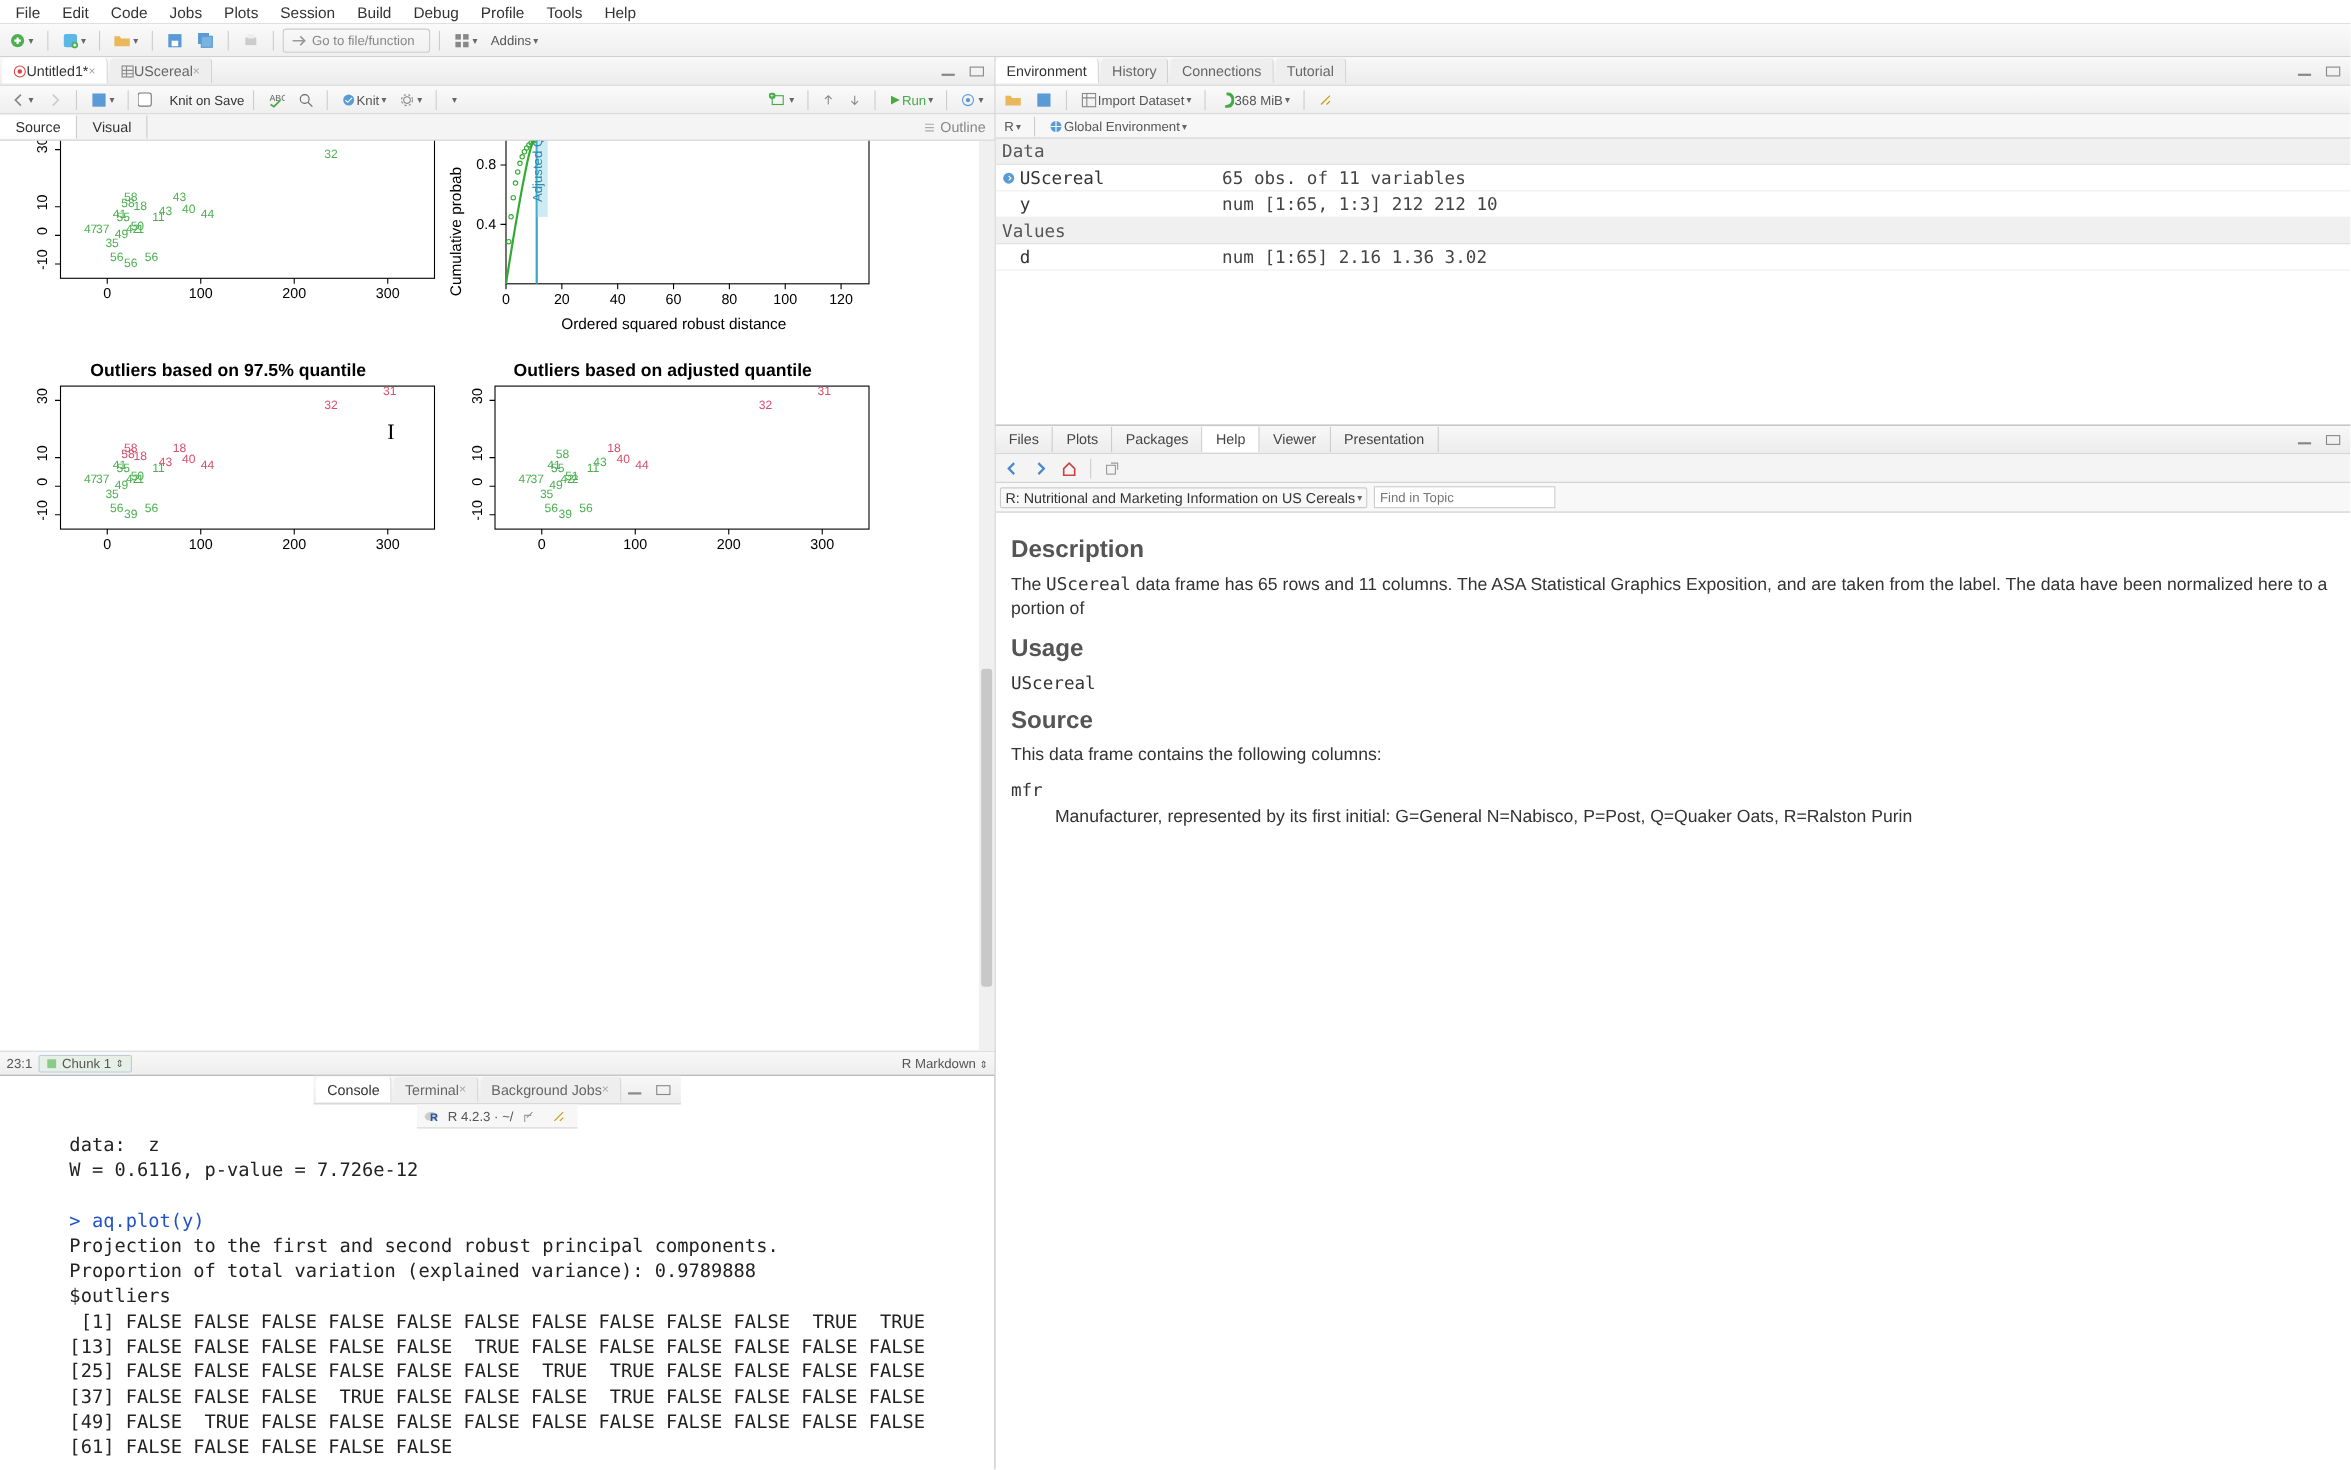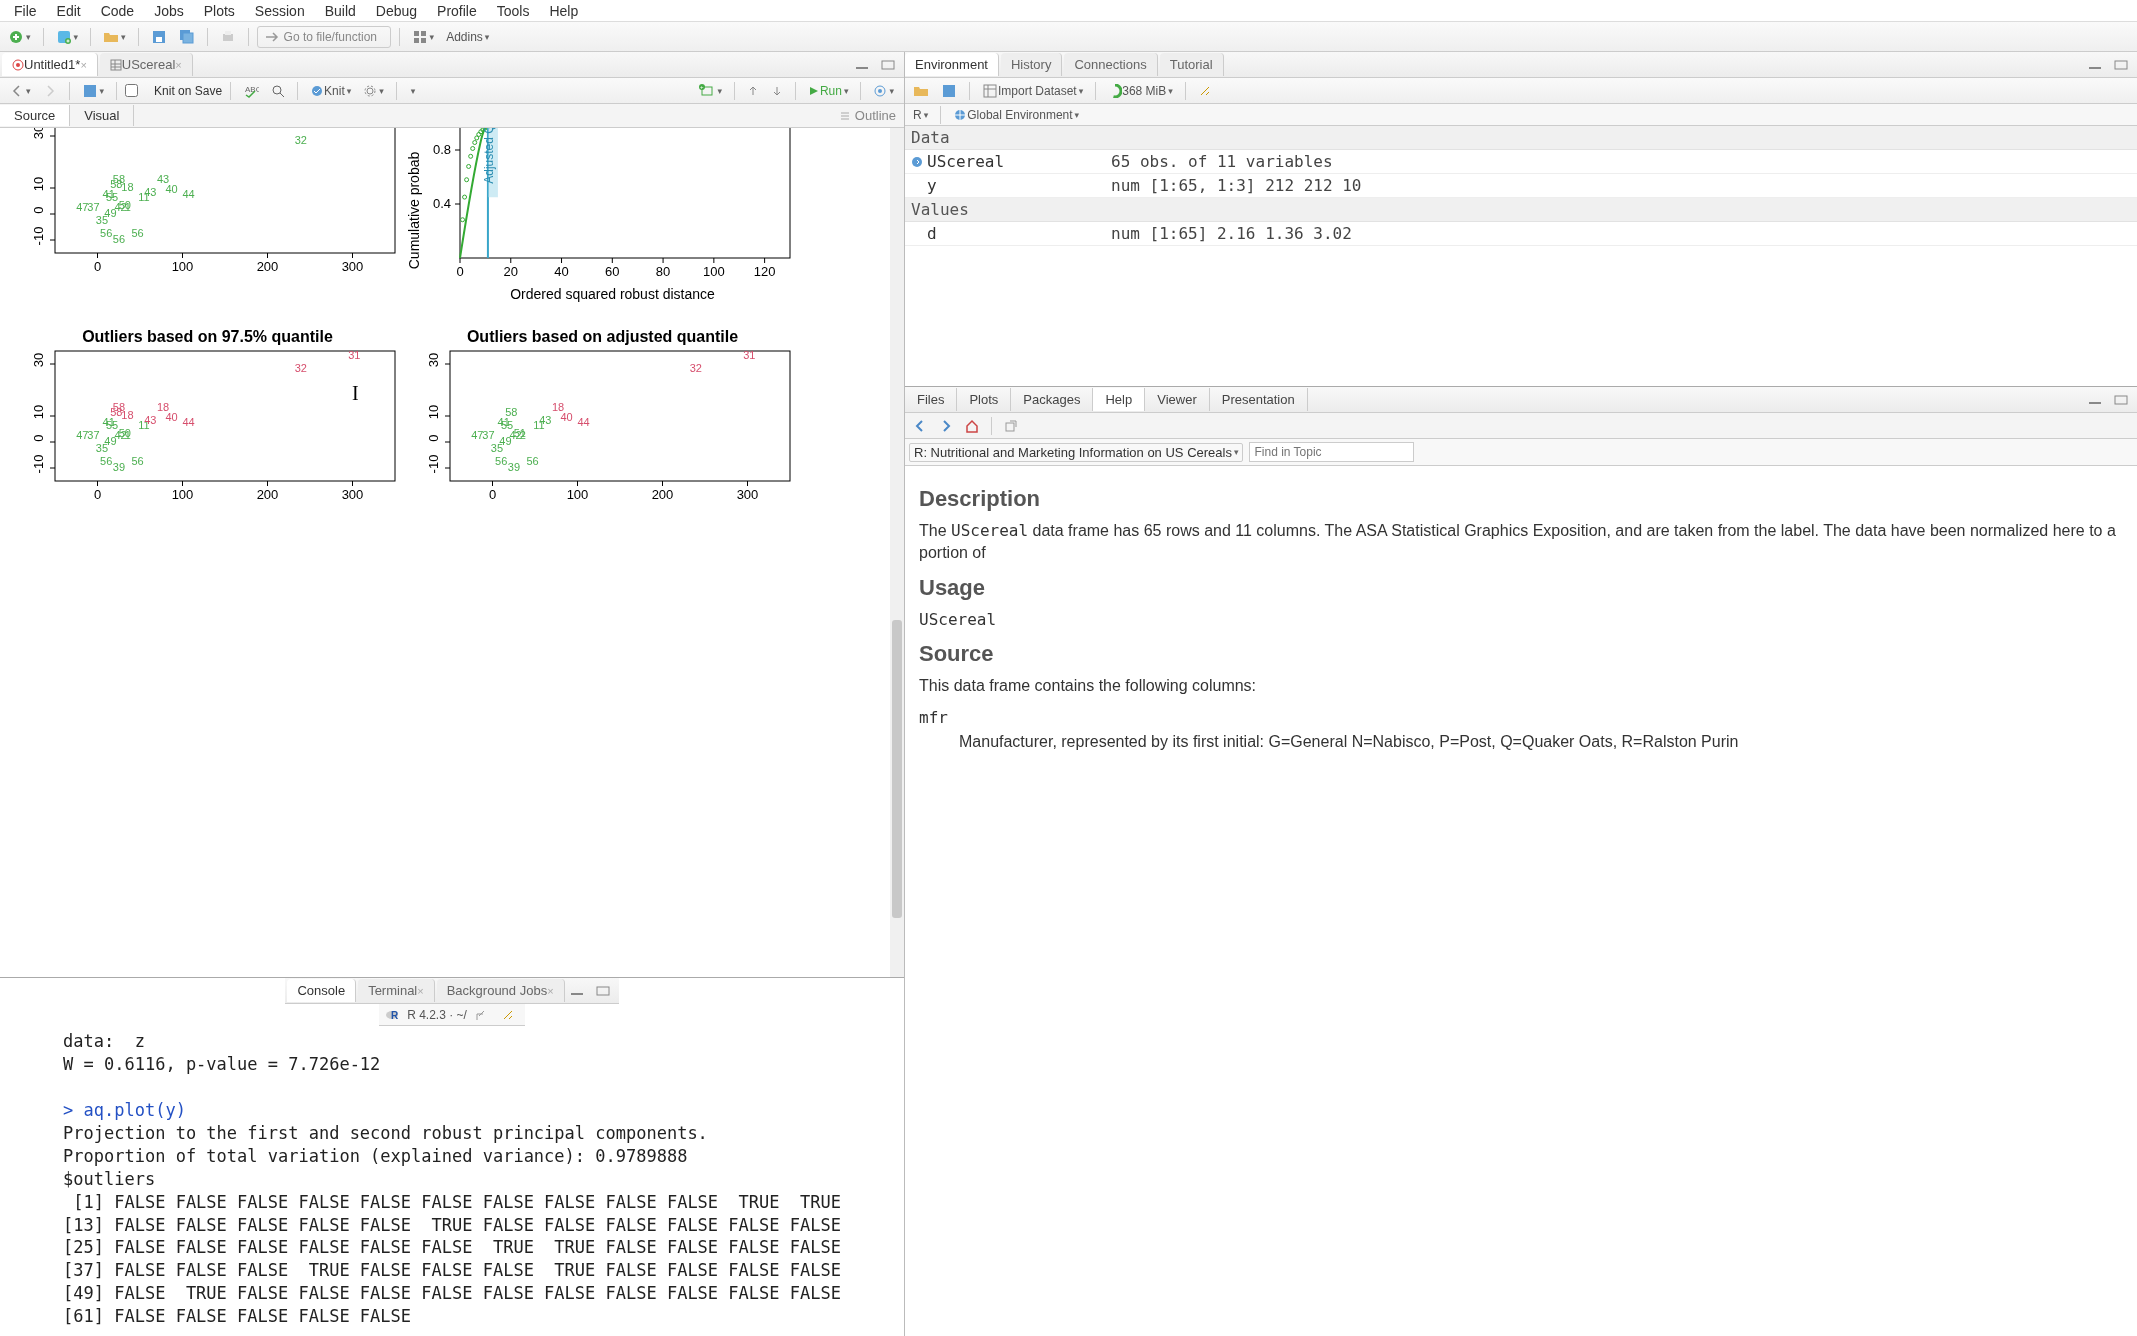--- a/index.html
+++ b/index.html
@@ -446,20 +446,33 @@
                 </svg></div>
             </div>
           </div>
         </div>
       <div class="scroll-track">
         <div class="scroll-thumb" style="top:58%;height:35%"></div>
       </div>
       <div class="cursor-i" style="left:352px;top:254px">I</div>
     </div>
 
+    <div class="statusbar">
+      <span>23:1</span>
+      <span class="chunk">
+        <svg width="10" height="10">
+            <rect x="1" y="1" width="8" height="8" fill="#8c8"></rect>
+          </svg>
+        <span>Chunk 1</span>
+        <span style="font-size:9px">⇕</span>
+      </span>
+      <span class="right">
+        <span>R Markdown</span> <span style="font-size:9px">⇕</span>
+      </span>
+    </div>
 
     <div class="console-pane">
       <div class="tabs">
         <div class="tab">Console</div>
         <div class="tab inactive">
           <span>Terminal</span>
             <span class="close">×</span>
         </div>
         <div class="tab inactive">
           <span>Background Jobs</span>

